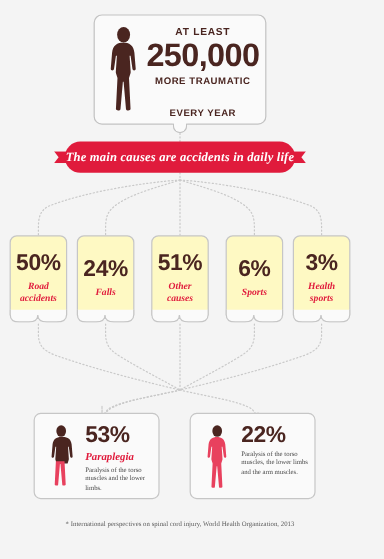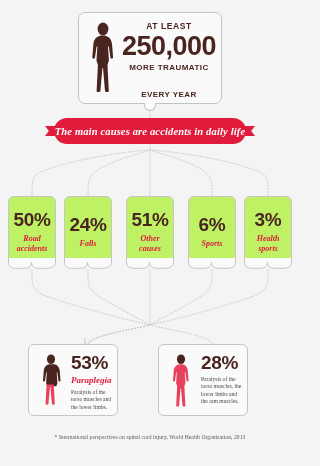--- a/index.html
+++ b/index.html
@@ -66,21 +66,21 @@
     color:#fff;font-family:"Liberation Serif",serif;font-style:italic;
     font-weight:bold;font-size:10.5px;letter-spacing:.15px;white-space:nowrap;
   }
   .ribbon-tail{position:absolute;top:8px;width:11px;height:10px;background:#e01b3c;}
   .ribbon-tail.left{left:1px;clip-path:polygon(0 0,100% 0,100% 100%,0 100%,35% 50%);}
   .ribbon-tail.right{right:1px;clip-path:polygon(0 0,100% 0,65% 50%,100% 100%,0 100%);}
 
   
   .cause{
     position:absolute;top:196px;width:48px;height:67px;
-    background:#bef264;border:1px solid #c6c6c6;box-sizing:border-box;
+    background:#fef9c3;border:1px solid #c6c6c6;box-sizing:border-box;
     border-top-left-radius:6px;border-top-right-radius:6px;
   }
   .cause-skirt{
     position:absolute;left:-1px;top:61px;width:48px;height:11px;
   }
   .cause-inner{
     width:100%;height:100%;display:flex;flex-direction:column;
     align-items:center;justify-content:center;padding-top:4px;box-sizing:border-box;
   }
   .cause-pct{
@@ -88,21 +88,21 @@
     font-size:19px;font-weight:bold;color:#4a2520;line-height:20px;letter-spacing:-0.3px;
   }
   .cause-label{
     font-family:"Liberation Serif",serif;font-style:italic;font-weight:bold;
     font-size:8px;color:#e01b3c;text-align:center;line-height:9.5px;margin-top:4px;
     padding:0 2px;
   }
 
   
   .outcome{
-    position:absolute;top:344px;width:90px;height:72px;
+    position:absolute;top:344px;width:105px;height:72px;
     background:#fafafa;border:1px solid #c6c6c6;box-sizing:border-box;border-radius:6px;
   }
   .outcome-fig{position:absolute;left:9px;top:9px;width:26px;height:54px;}
   .outcome-body{position:absolute;left:42px;top:8px;right:5px;}
   .outcome-pct{
     font-family:"Liberation Sans Narrow","Liberation Sans",sans-serif;
     font-size:19px;font-weight:bold;color:#4a2520;line-height:20px;letter-spacing:-0.3px;
   }
   .outcome-title{
     font-family:"Liberation Serif",serif;font-style:italic;font-weight:bold;
@@ -238,20 +238,20 @@
   </div>
 
   <div class="outcome" style="left:158px">
     <svg class="outcome-fig" viewBox="0 0 30 72">
       <g>
         <ellipse cx="15" cy="7" rx="5.4" ry="6.4" fill="#4a2520"></ellipse>
         <path d="M15 13.5c-5.4 0-9 2.6-9.6 8.4l-1.1 13.4c-.1 1.6 2.4 1.9 2.7.3l1.6-11.1.8 0 -.9 13.6c0 .4 .1 .8 .2 1.1l1.2 3.9 -1.3 25.8c0 1.5 3.6 1.6 3.8 .1l2.0-22.9 .6 0 2.0 22.9c.2 1.5 3.8 1.4 3.8-.1l-1.3-25.8 1.2-3.9c.1-.3 .2-.7 .2-1.1l-.9-13.6 .8 0 1.6 11.1c.3 1.6 2.8 1.3 2.7-.3l-1.1-13.4c-.6-5.8-4.2-8.4-9.6-8.4z" fill="#e8415e"></path>
       </g>
     </svg>
     <div class="outcome-body">
-      <div class="outcome-pct">28%</div>
+      <div class="outcome-pct">22%</div>
       <div class="outcome-desc">Paralysis of the torso muscles, the lower limbs and the arm muscles.</div>
     </div>
   </div>
 
   <div class="footnote">* International perspectives on spinal cord injury, World Health Organization, 2013</div>
 
 </div>
 
 </body></html>

